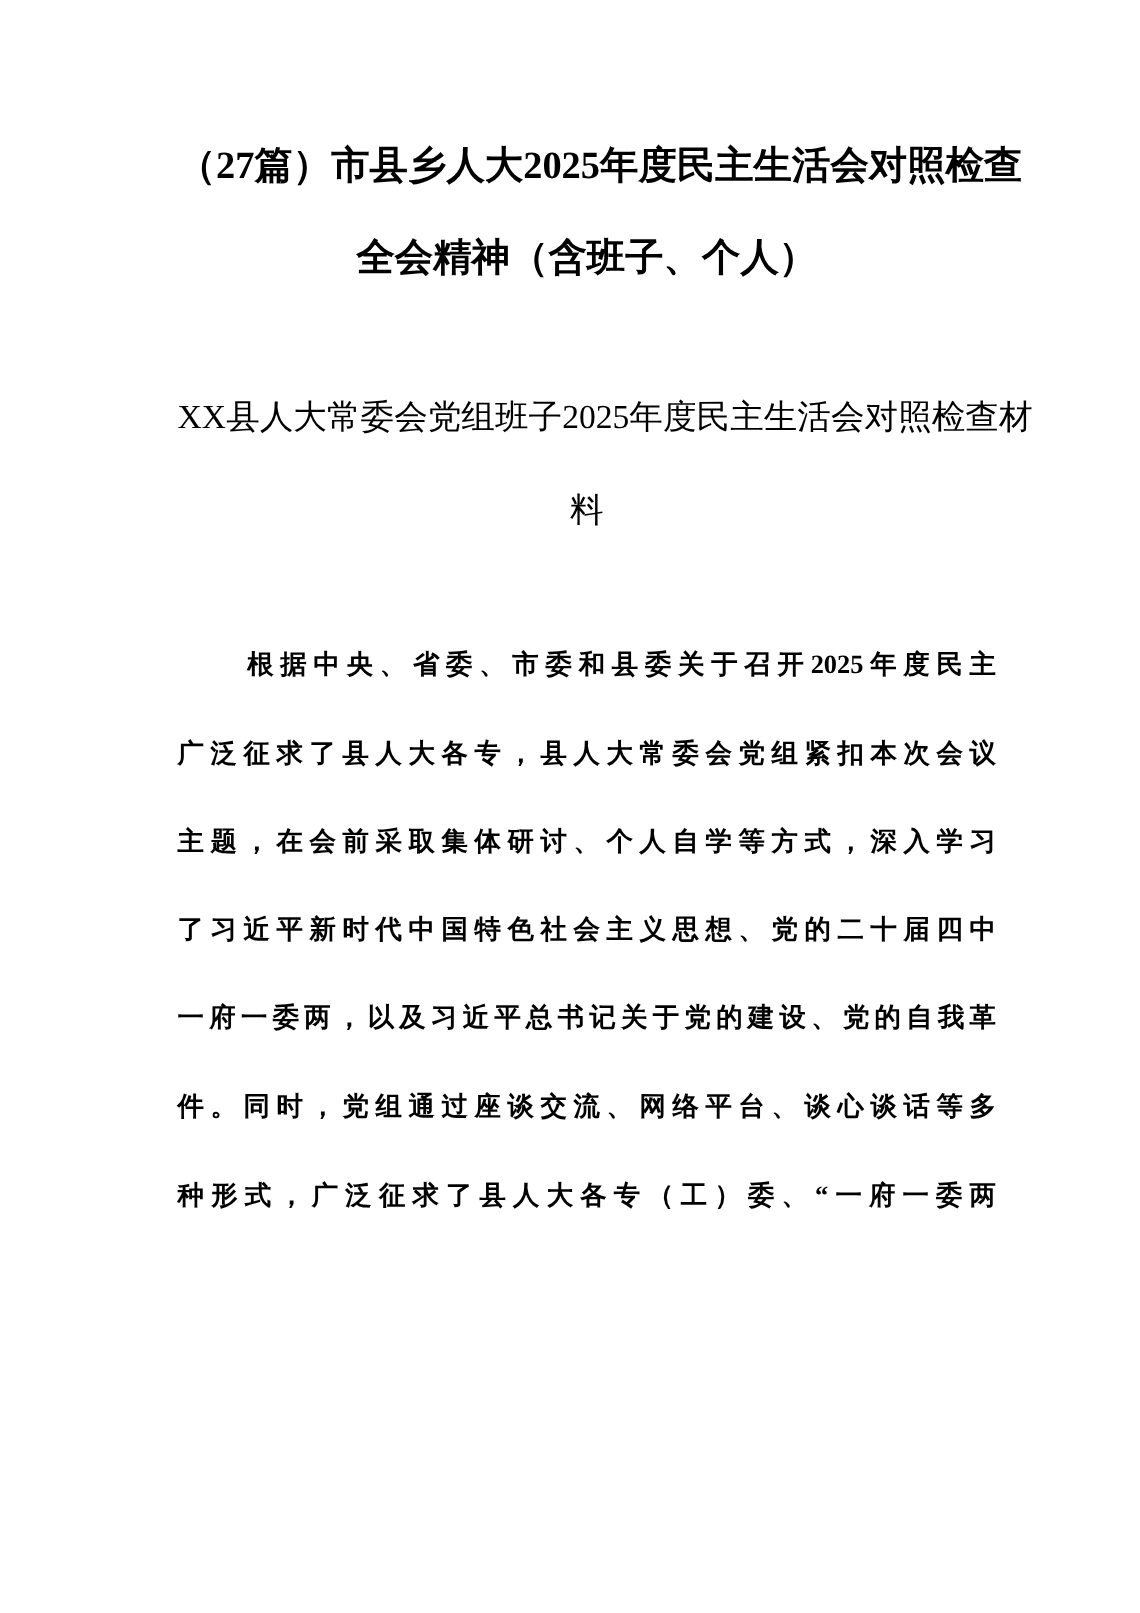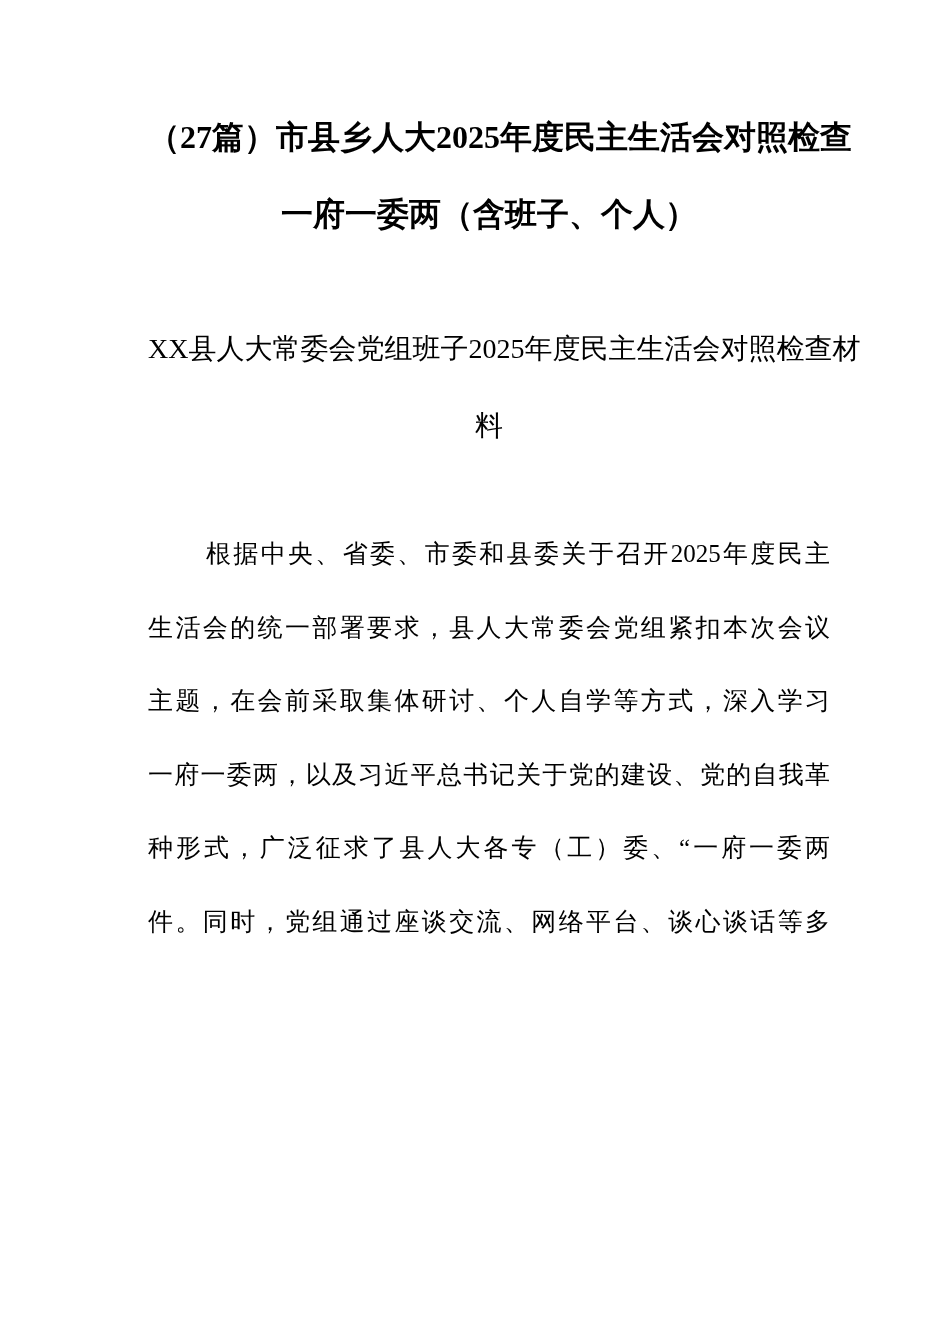--- a/index.html
+++ b/index.html
@@ -37,22 +37,22 @@
     line-height: 77px;
     text-align: center;
   }
   .doc-subtitle .line {
     white-space: nowrap;
     overflow: visible;
     text-align: center;
   }
   .doc-body {
     margin-top: 53px;
-    font-size: 25px;
-    font-weight: 400;
+    font-size: 22px;
+    font-weight: 700;
     line-height: 73.6px;
   }
   .body-line {
     text-align: justify;
     text-align-last: justify;
     text-justify: inter-character;
     white-space: nowrap;
     overflow: visible;
   }
   .body-line.first {
@@ -60,31 +60,32 @@
   }
 </style>
 </head>
 <body>
 
 <div class="page">
   <div class="content">
 
     <h1 class="doc-title">
       <div class="line">（27篇）市县乡人大2025年度民主生活会对照检查</div>
-      <div class="line">一府一委两（含班子、个人）</div>
+      <div class="line">全会精神（含班子、个人）</div>
     </h1>
 
     <h2 class="doc-subtitle">
       <div class="line">XX县人大常委会党组班子2025年度民主生活会对照检查材</div>
       <div class="line">料</div>
     </h2>
 
     <div class="doc-body">
       <div class="body-line first">根据中央、省委、市委和县委关于召开2025年度民主</div>
-      <div class="body-line">生活会的统一部署要求，县人大常委会党组紧扣本次会议</div>
+      <div class="body-line">广泛征求了县人大各专，县人大常委会党组紧扣本次会议</div>
       <div class="body-line">主题，在会前采取集体研讨、个人自学等方式，深入学习</div>
+      <div class="body-line">了习近平新时代中国特色社会主义思想、党的二十届四中</div>
       <div class="body-line">一府一委两，以及习近平总书记关于党的建设、党的自我革</div>
+      <div class="body-line">件。同时，党组通过座谈交流、网络平台、谈心谈话等多</div>
       <div class="body-line">种形式，广泛征求了县人大各专（工）委、“一府一委两</div>
-      <div class="body-line">件。同时，党组通过座谈交流、网络平台、谈心谈话等多</div>
     </div>
 
   </div>
 </div>
 
 </body></html>

